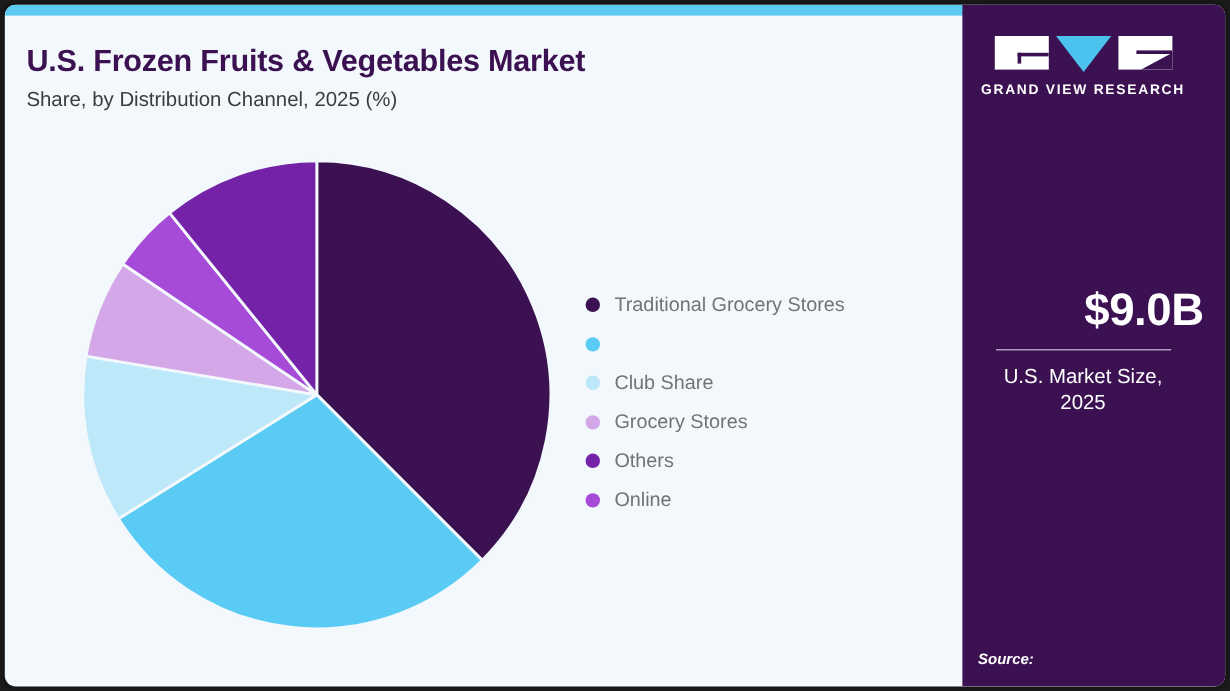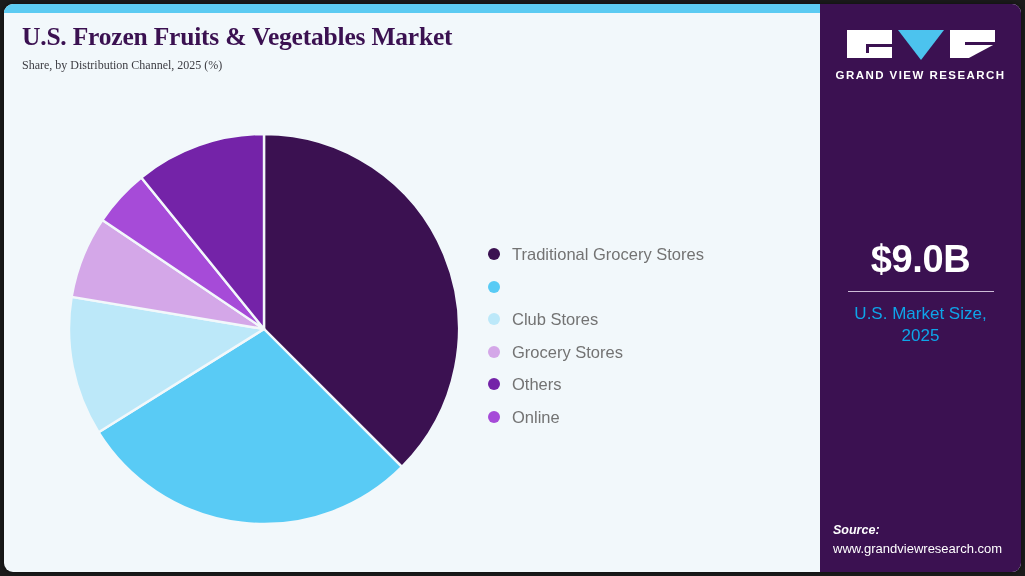--- a/index.html
+++ b/index.html
@@ -41,34 +41,33 @@
     top: 0;
     width: 816px;
     height: 9px;
     background: #5ccbf2;
   }
 
   
   .header {
     position: absolute;
     left: 18px;
-    top: 18px;
+    top: 32px;
     width: 780px;
-    font-family: Liberation Serif, serif;
   }
   .chart-title {
     font-size: 25.5px;
     font-weight: bold;
     color: #3b1151;
     letter-spacing: -0.2px;
     line-height: 1.18;
     margin: 0;
   }
   .chart-subtitle {
-    font-size: 12px;
+    font-size: 17px;
     color: #3c3c42;
     line-height: 1.3;
     margin: 6px 0 16px 0;
     font-weight: normal;
   }
 
   
   .pie-wrap {
     position: absolute;
     left: 64px;
@@ -105,20 +104,21 @@
   }
 
   
   .side-panel {
     position: absolute;
     right: 0;
     top: 0;
     width: 201px;
     height: 568px;
     background: #3b1151;
+    padding-left: 18px;
   }
 
   
   .logo {
     position: absolute;
     left: 0;
     top: 26px;
     width: 201px;
     text-align: center;
   }
@@ -196,30 +196,31 @@
     top: 236px;
     width: 201px;
     text-align: center;
   }
   .stat-value {
     font-size: 38px;
     font-weight: bold;
     color: #ffffff;
     letter-spacing: -0.4px;
     line-height: 1;
+    text-align: right;
   }
   .stat-divider {
     width: 146px;
     height: 1px;
     background: #cdbcd7;
     margin: 13px auto 11px auto;
   }
   .stat-label {
     font-size: 17px;
-    color: #0ea5e9;
+    color: #ffffff;
     line-height: 1.32;
     padding: 0 14px;
   }
 
   
   .source {
     position: absolute;
     left: 13px;
     bottom: 14px;
     width: 188px;
@@ -264,21 +265,21 @@
     <div class="legend" id="legend">
         <div class="legend-item">
           <span class="legend-dot" style="background: rgb(59, 17, 81);"></span>
           <span class="legend-label">Traditional Grocery Stores</span>
         </div>
         <div class="legend-item">
           <span class="legend-dot" style="background: rgb(89, 203, 245);"></span>
         </div>
         <div class="legend-item">
           <span class="legend-dot" style="background: rgb(188, 232, 249);"></span>
-          <span class="legend-label">Club Stores</span>
+          <span class="legend-label">Club Share</span>
         </div>
         <div class="legend-item">
           <span class="legend-dot" style="background: rgb(212, 167, 232);"></span>
           <span class="legend-label">Grocery Stores</span>
         </div>
         <div class="legend-item">
           <span class="legend-dot" style="background: rgb(116, 35, 168);"></span>
           <span class="legend-label">Others</span>
         </div>
         <div class="legend-item">
@@ -299,19 +300,18 @@
       </div>
 
       <div class="stat">
         <div class="stat-value">$9.0B</div>
         <div class="stat-divider"></div>
         <div class="stat-label">U.S. Market Size, 2025</div>
       </div>
 
       <div class="source">
         <div class="source-title">Source:</div>
-        <div class="source-url">www.grandviewresearch.com</div>
       </div>
 
     </div>
 
   </div>
 </div>
 
 </body></html>

